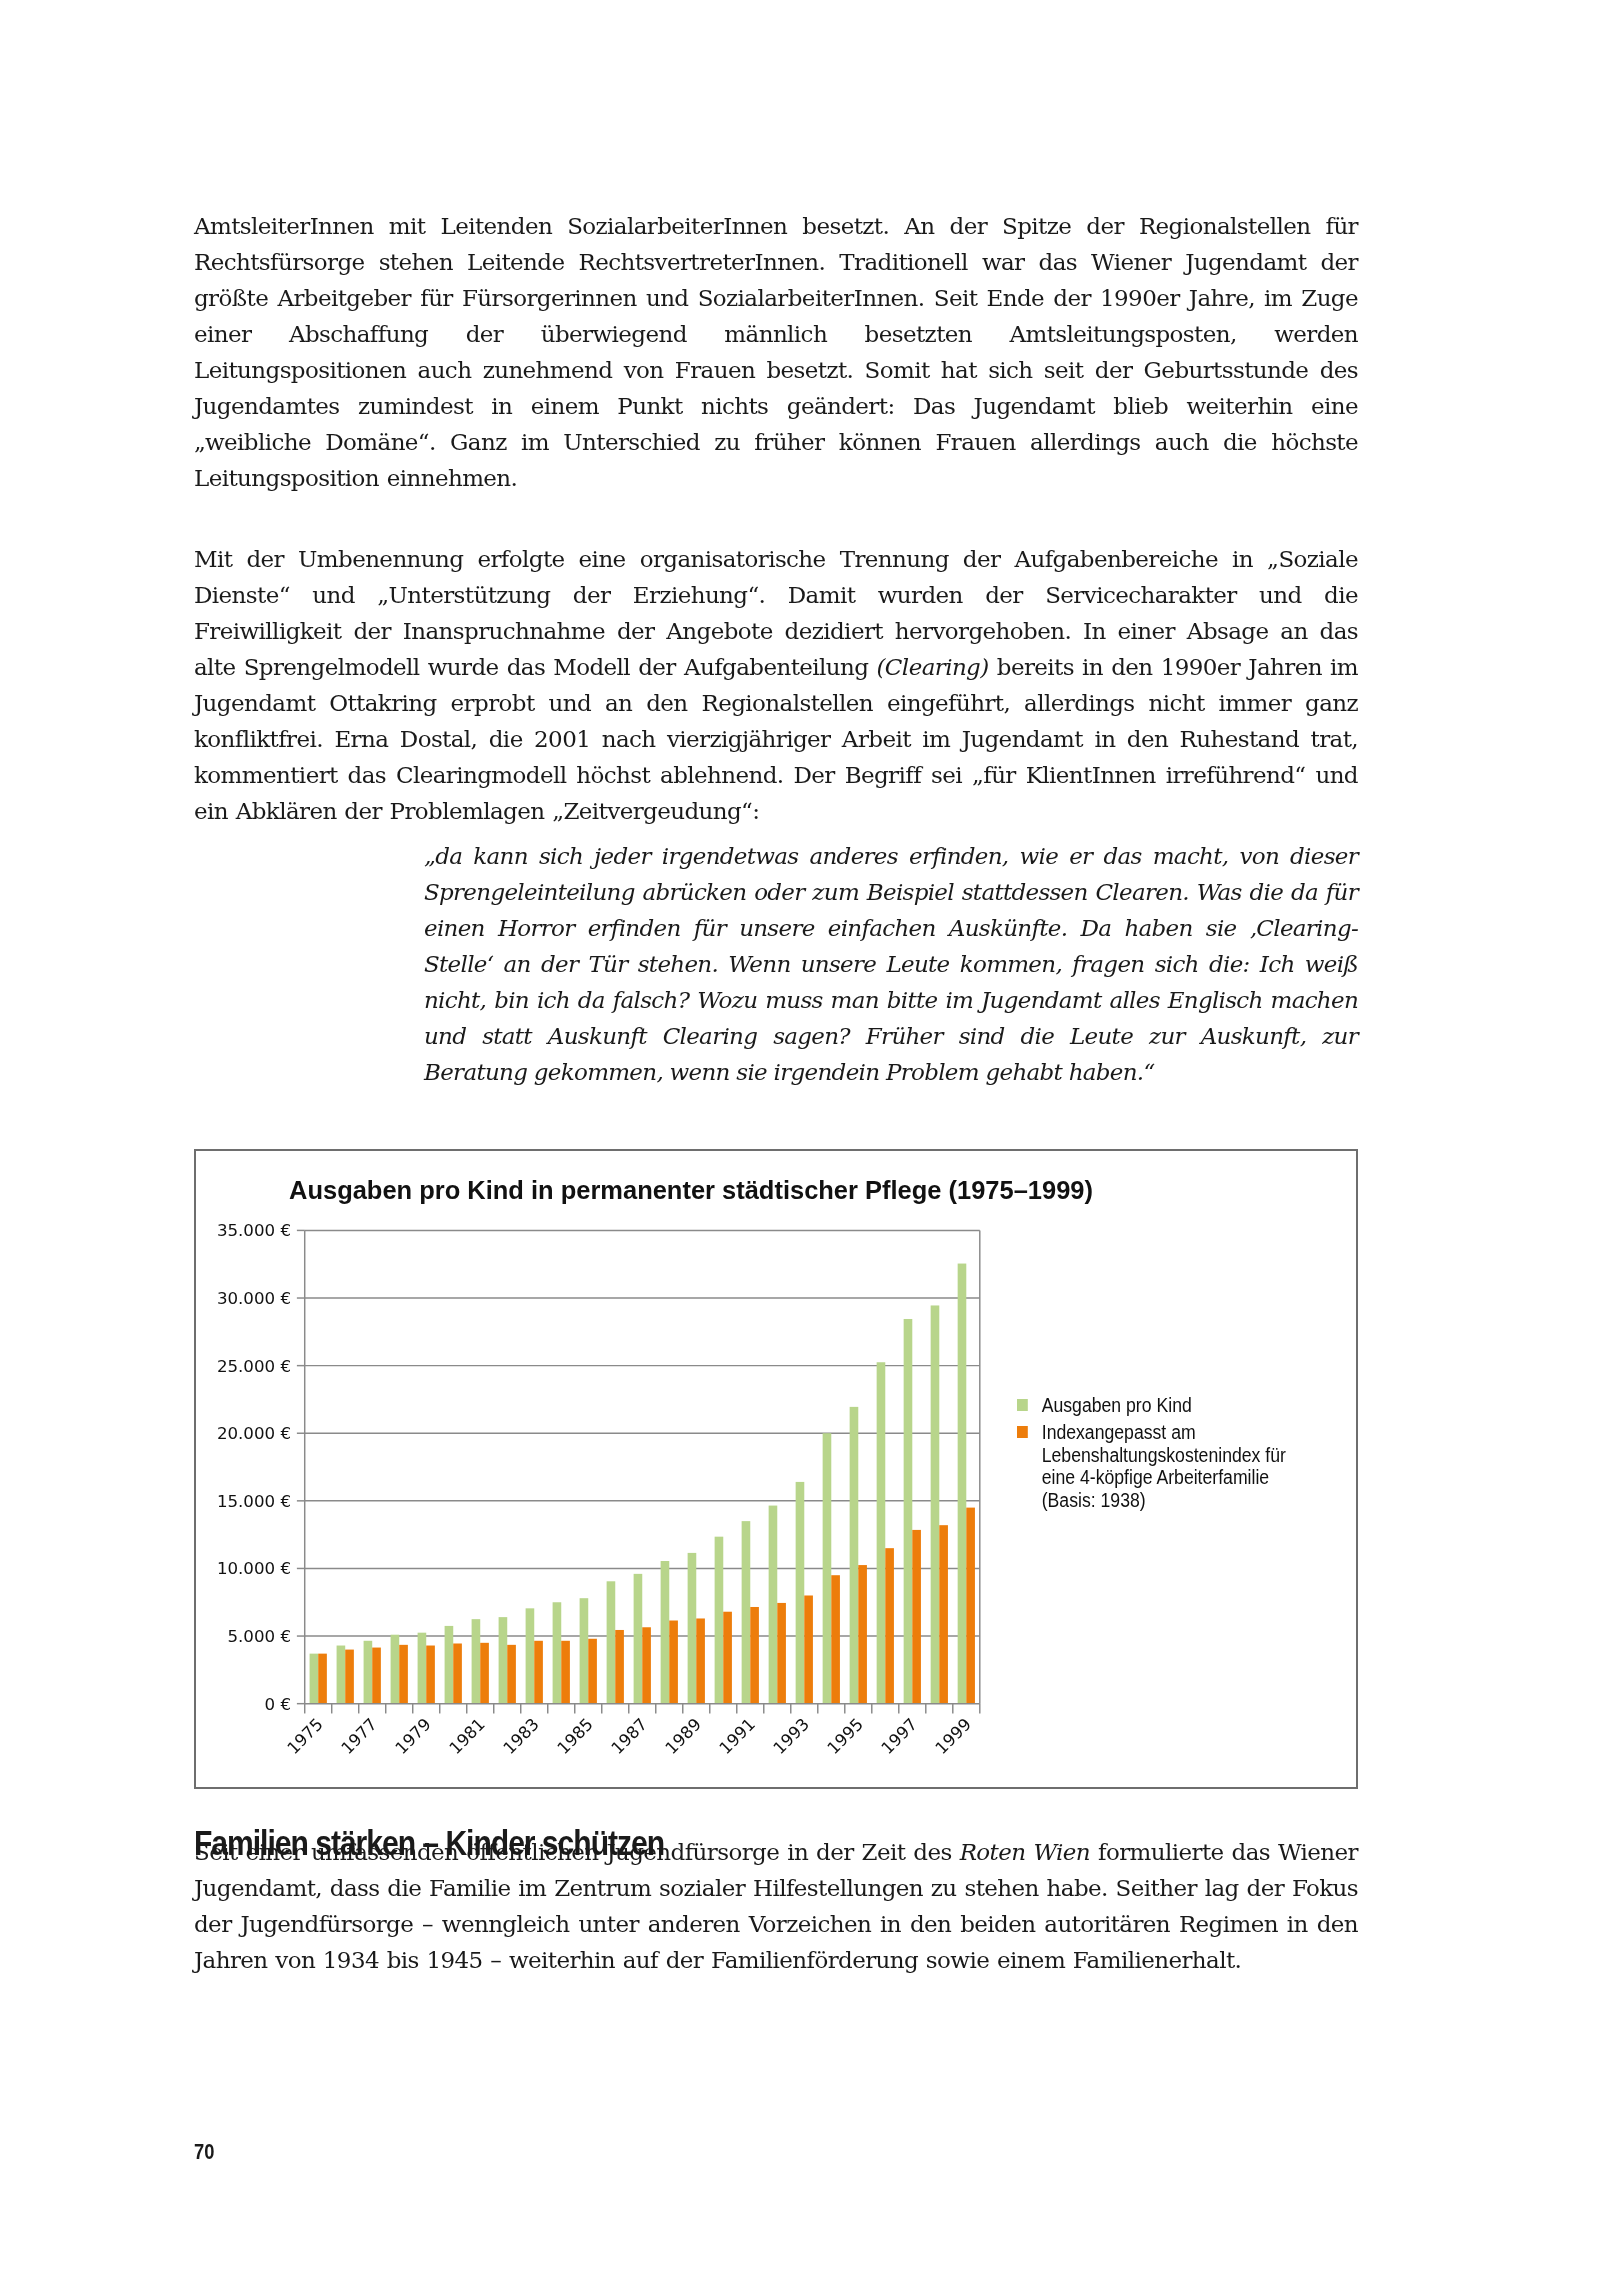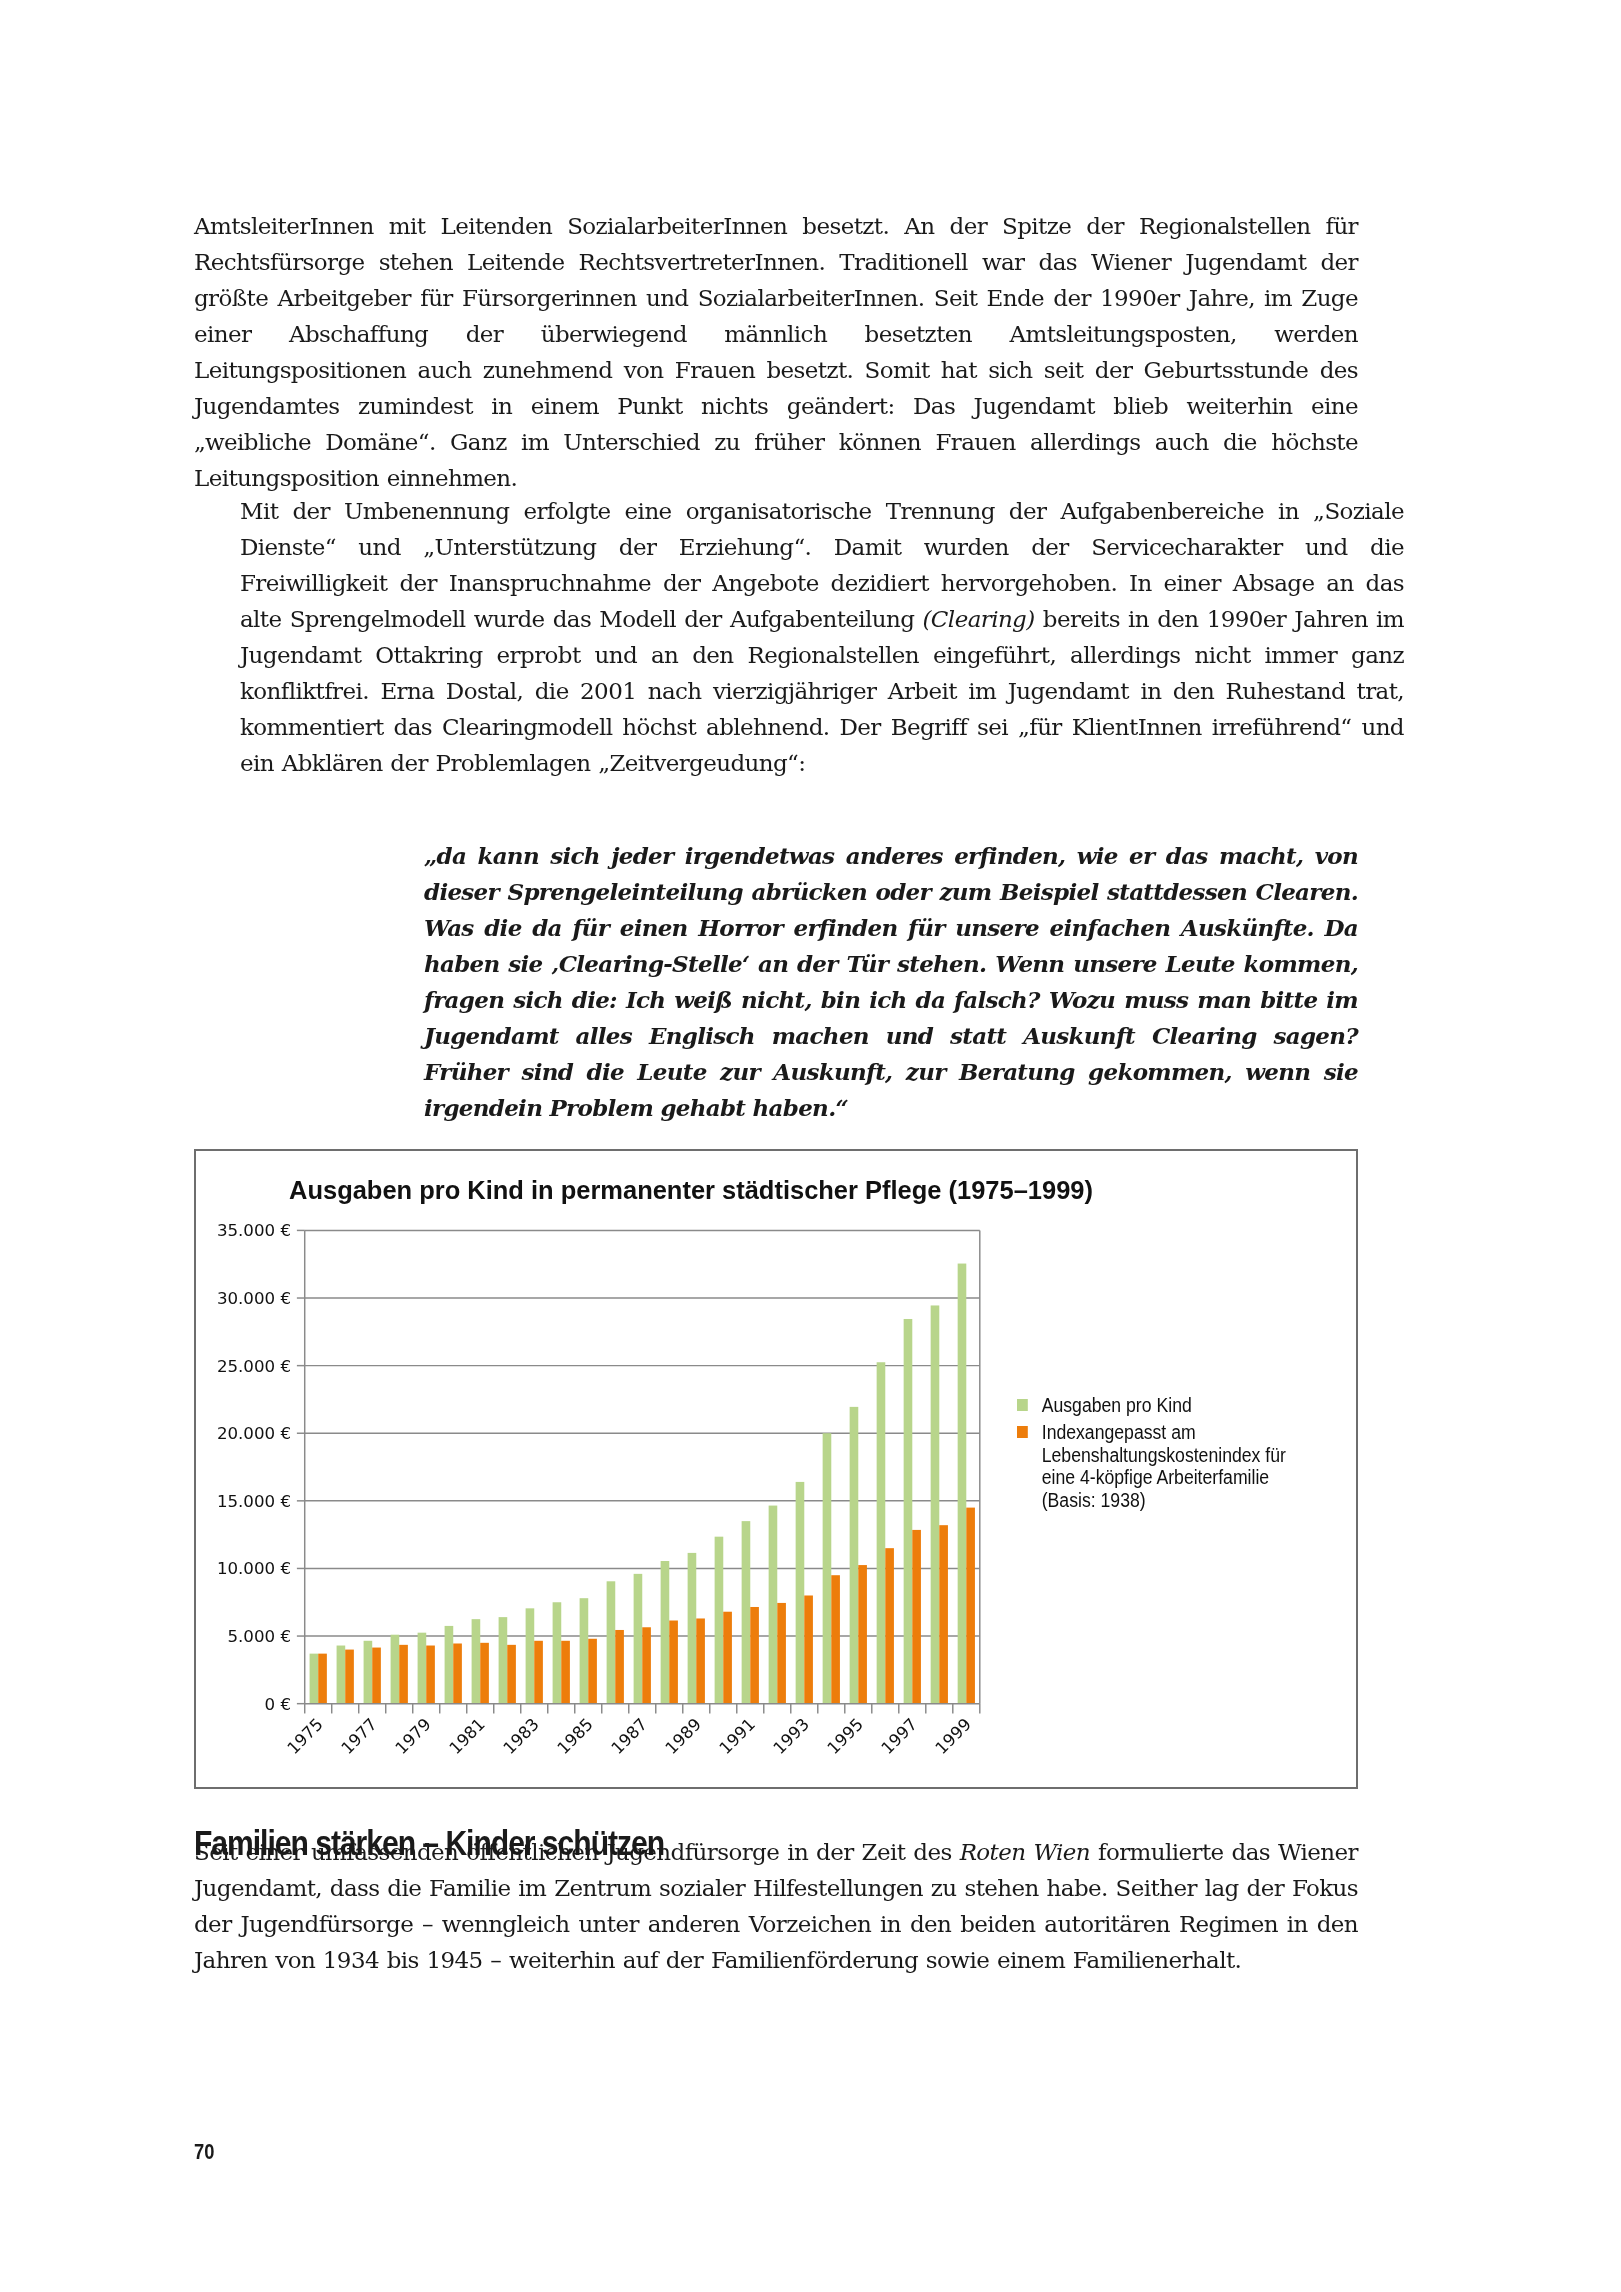--- a/index.html
+++ b/index.html
@@ -6,24 +6,24 @@
   body { width: 1621px; height: 2293px; position: relative; overflow: hidden; color: #1a1a1a; }
   .para {
     position: absolute; left: 194px; width: 1164px;
     font-family: "DejaVu Serif", serif; font-size: 23px; line-height: 36px;
     text-align: justify; margin: 0; letter-spacing: -0.6px; word-spacing: 1px;
   }
   .para em, .quote { font-style: italic; }
   .quote {
     position: absolute; left: 424px; width: 934px;
     font-family: "DejaVu Serif", serif; font-size: 23px; line-height: 36px;
-    text-align: justify; margin: 0; letter-spacing: -0.7px; font-weight: bold;
+    text-align: justify; margin: 0; letter-spacing: -0.7px;
   }
   #p1 { top: 208px; }
-  #p2 { top: 493px; margin-left: 46px; }
+  #p2 { top: 541px; }
   #quote { top: 838px; }
   #p3 { top: 1834px; }
   .heading {
     position: absolute; left: 194px; top: 1823px; margin: 0;
     font-family: "Liberation Sans", sans-serif; font-weight: bold; font-size: 35px;
     letter-spacing: -1.2px; transform: scaleX(0.86); transform-origin: left top;
   }
   .page-number {
     position: absolute; left: 194px; top: 2139px;
     font-family: "Liberation Sans", sans-serif; font-weight: bold; font-size: 21.6px;

